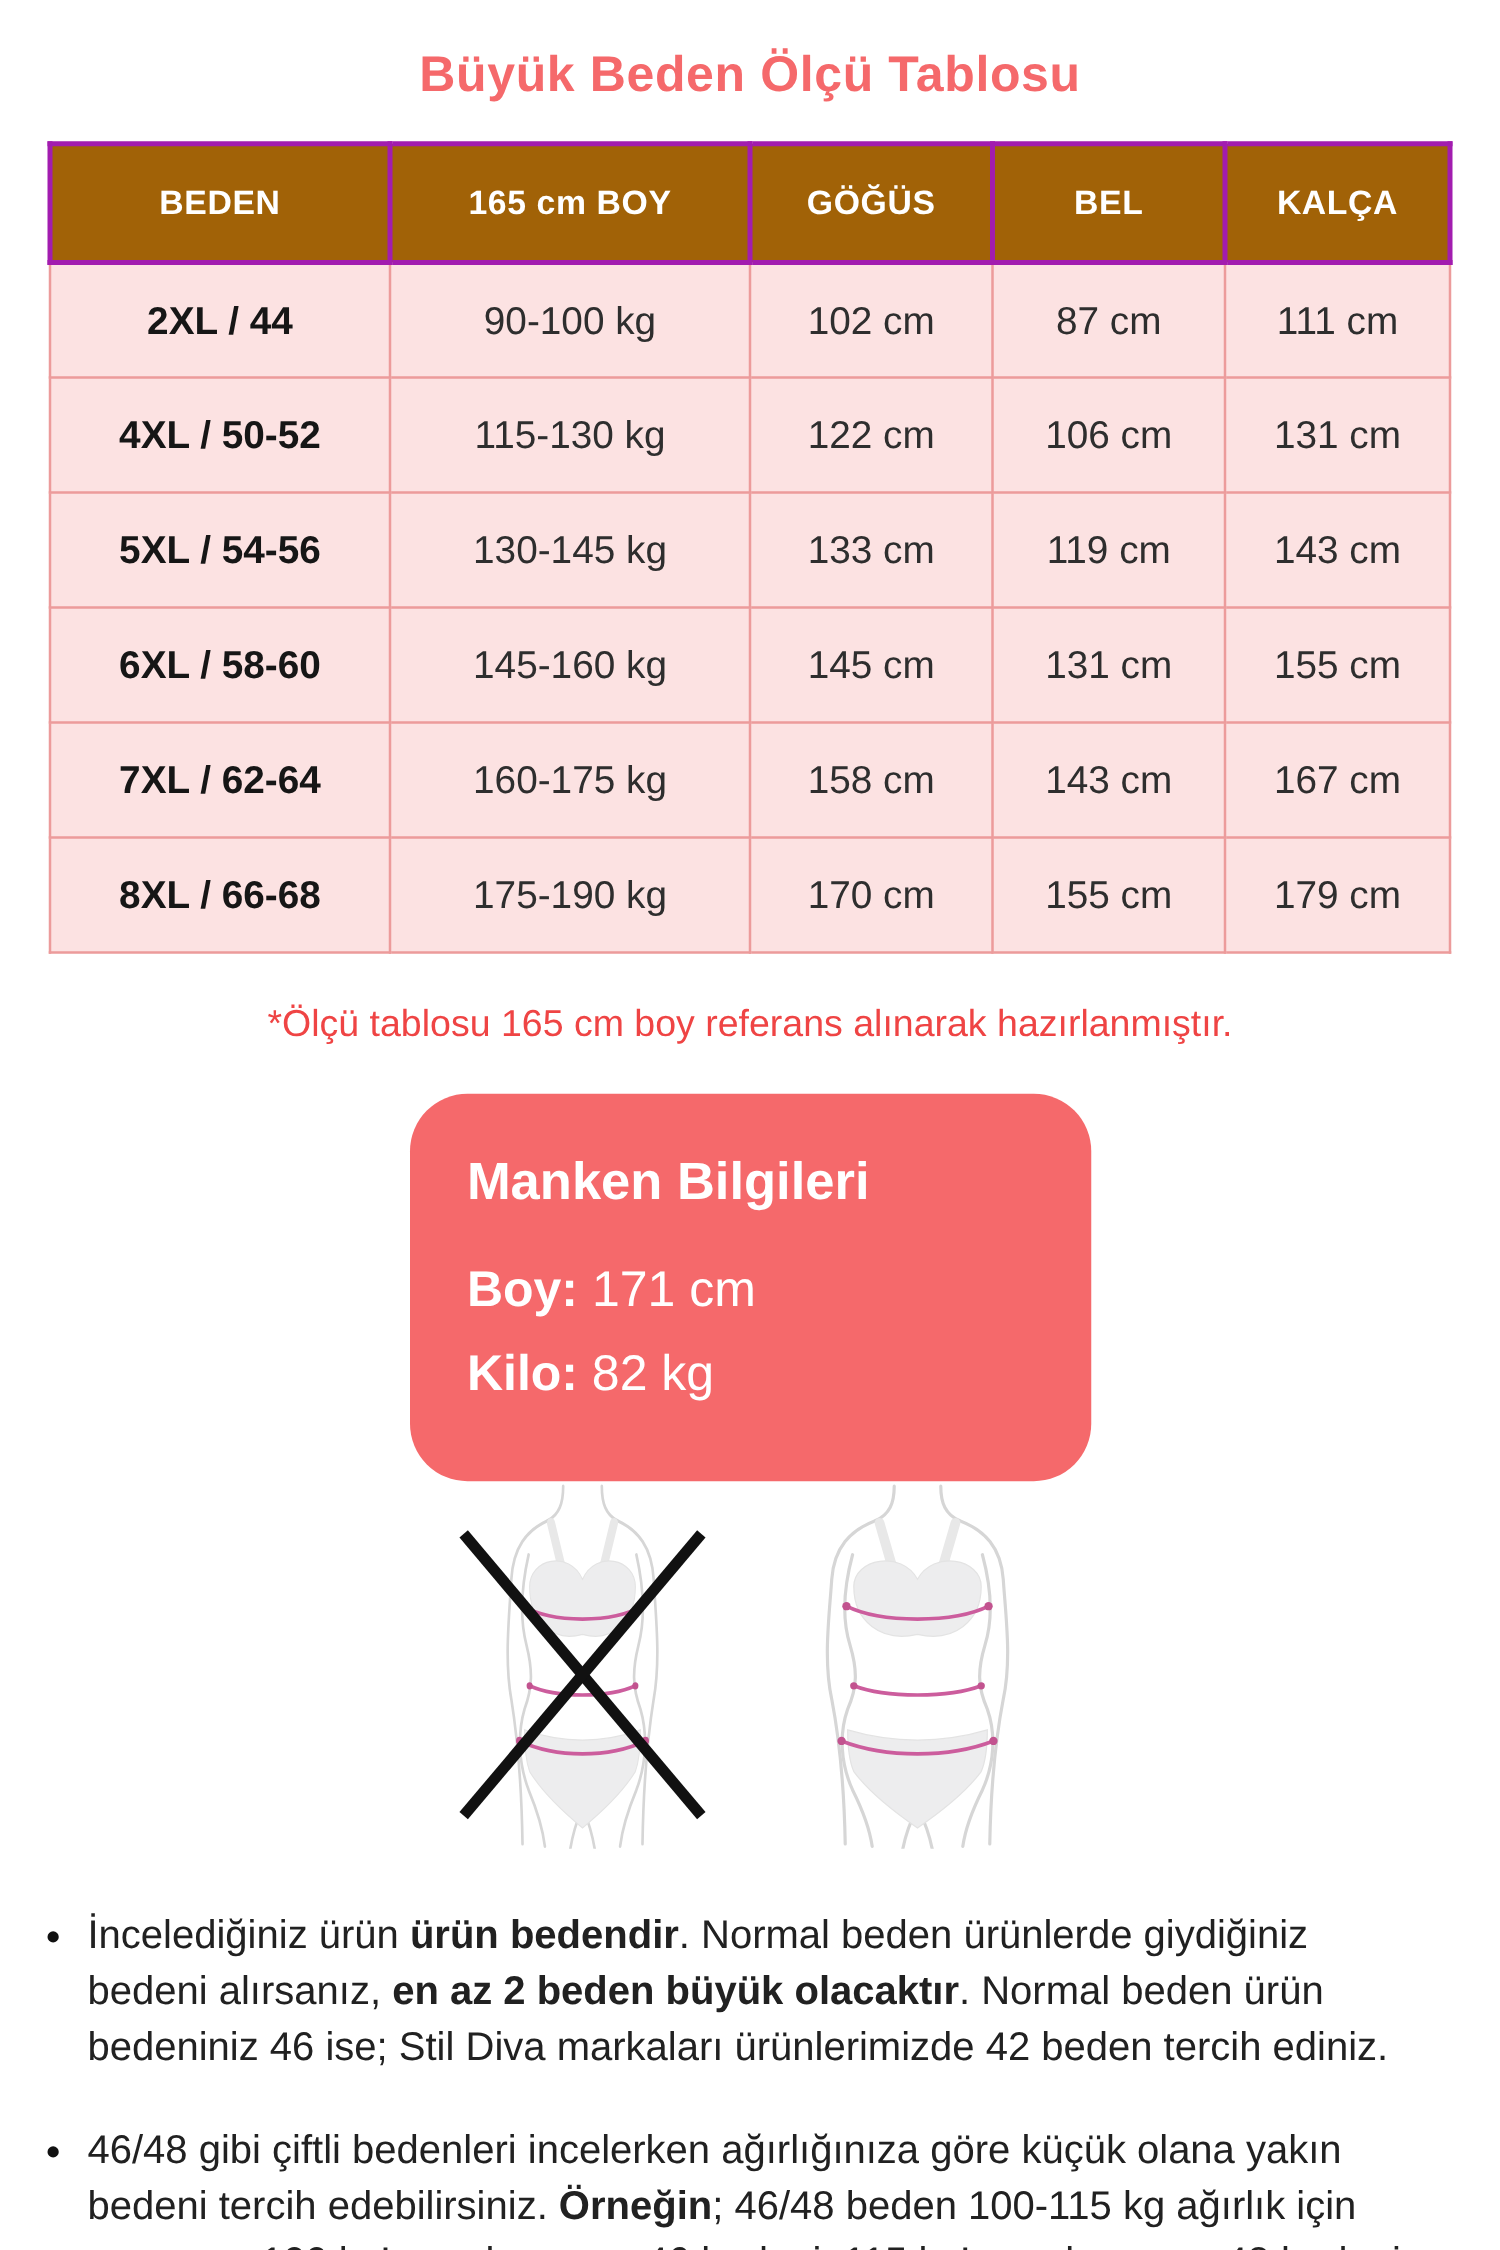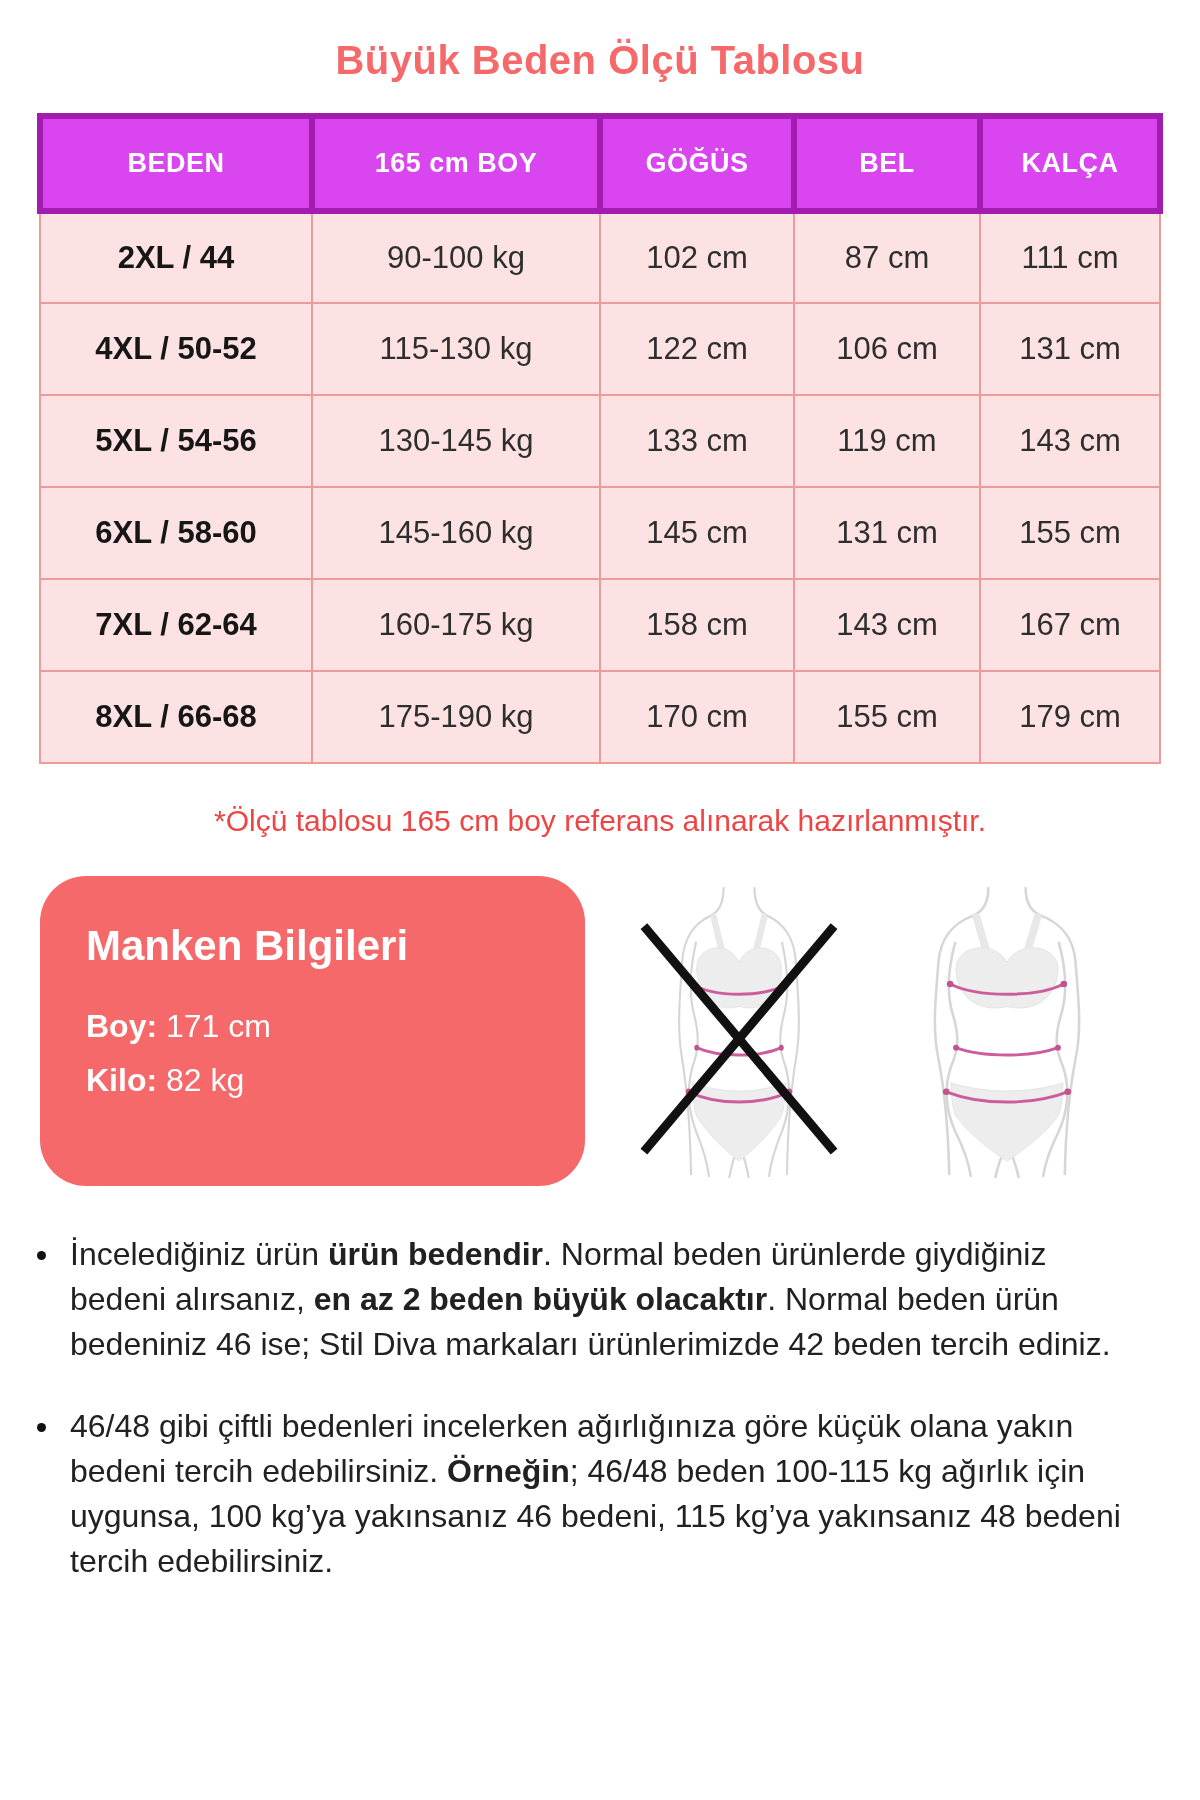--- a/index.html
+++ b/index.html
@@ -9,42 +9,42 @@
   .page-title{
     padding-top:38px; text-align:center;
     font-size:40px; font-weight:700; color:#f5696b; letter-spacing:.5px;
   }
 
   table.size-table{
     width:1120px; margin:30px auto 0; border-collapse:collapse; table-layout:fixed;
   }
   col.c1{width:272px} col.c2{width:288px} col.c3{width:194px} col.c4{width:186px} col.c5{width:180px}
   .size-table th{
-    background:#d946ef; color:#ffffff; font-size:27px; font-weight:700;
-    height:95px; border:6px solid #a21caf; text-align:center; letter-spacing:.5px;
+    background:#a16207; color:#ffffff; font-size:27px; font-weight:700;
+    height:95px; border:4px solid #a21caf; text-align:center; letter-spacing:.5px;
   }
   .size-table td{
     background:#fce2e2; color:#2e2e2e; font-size:31px; height:92px;
     border:2px solid #ec9b9b; text-align:center;
   }
   .size-table td:first-child{ font-weight:700; color:#161616; }
 
   .footnote{
     margin-top:40px; text-align:center; font-size:30px; color:#ef4444;
   }
 
   .info-row{
-    margin:38px 40px 0; display:flex; align-items:center;
+    margin:38px 40px 0; display:flex; align-items:center;flex-direction:column;
   }
   .model-card{
     width:545px; height:310px; flex:none;
     background:#f5696b; border-radius:46px; padding:40px 46px; color:#ffffff;
   }
   .model-title{ font-size:42px; font-weight:700; margin:6px 0 30px; }
-  .model-line{ font-size:32px; line-height:1.68; }
+  .model-line{ font-size:40px; line-height:1.68; }
   .model-line .lbl, .model-line .sep{ font-weight:700; }
 
   .figures{ flex:1; display:flex; justify-content:center; align-items:center; gap:52px; }
   svg.figure{ width:216px; height:294px; display:block; }
 
   ul.notes{
     margin:46px 58px 0 62px; list-style:disc outside; color:#212121;
   }
   ul.notes li{
     font-size:32px; line-height:1.4; margin-bottom:38px; padding-left:8px; color:#212121;

